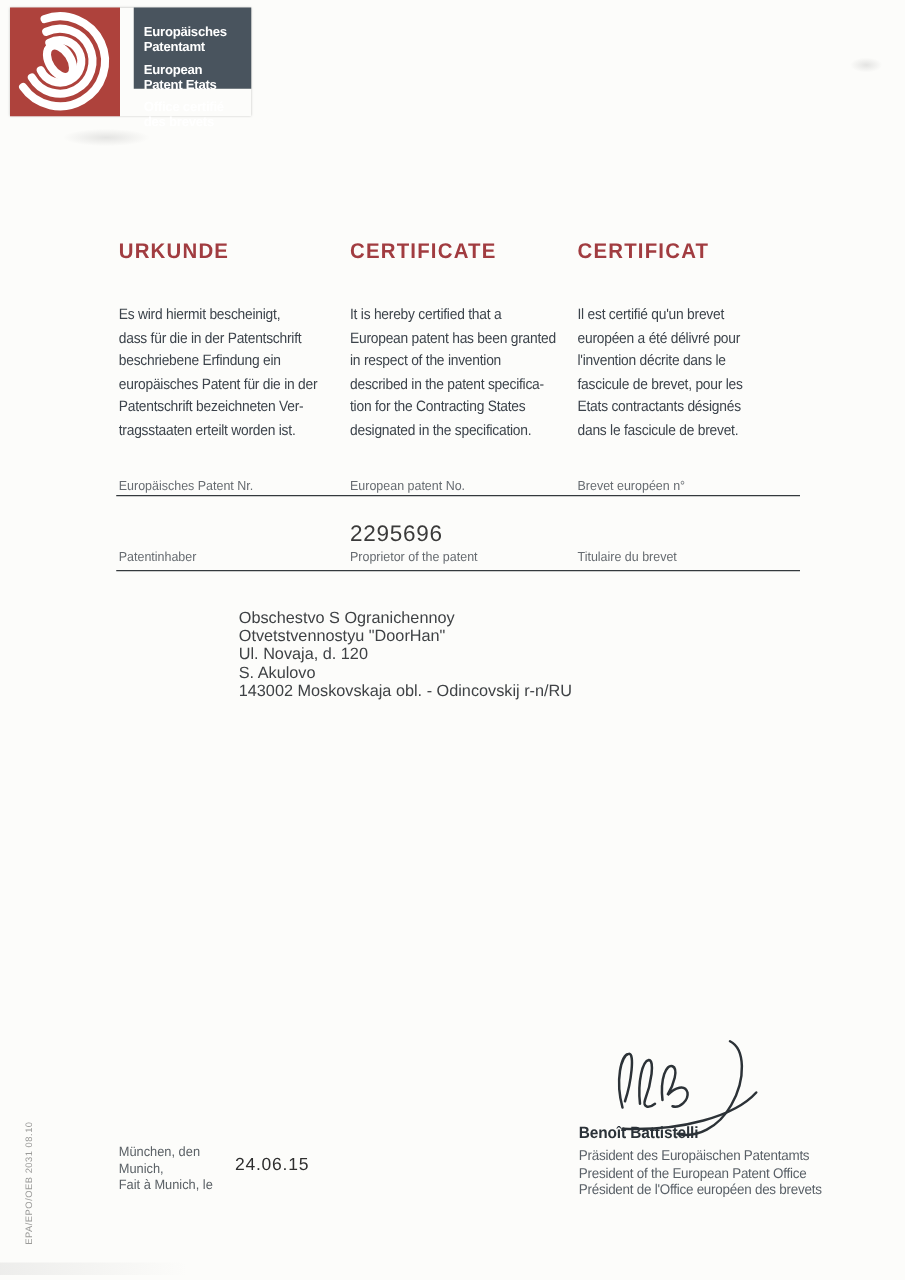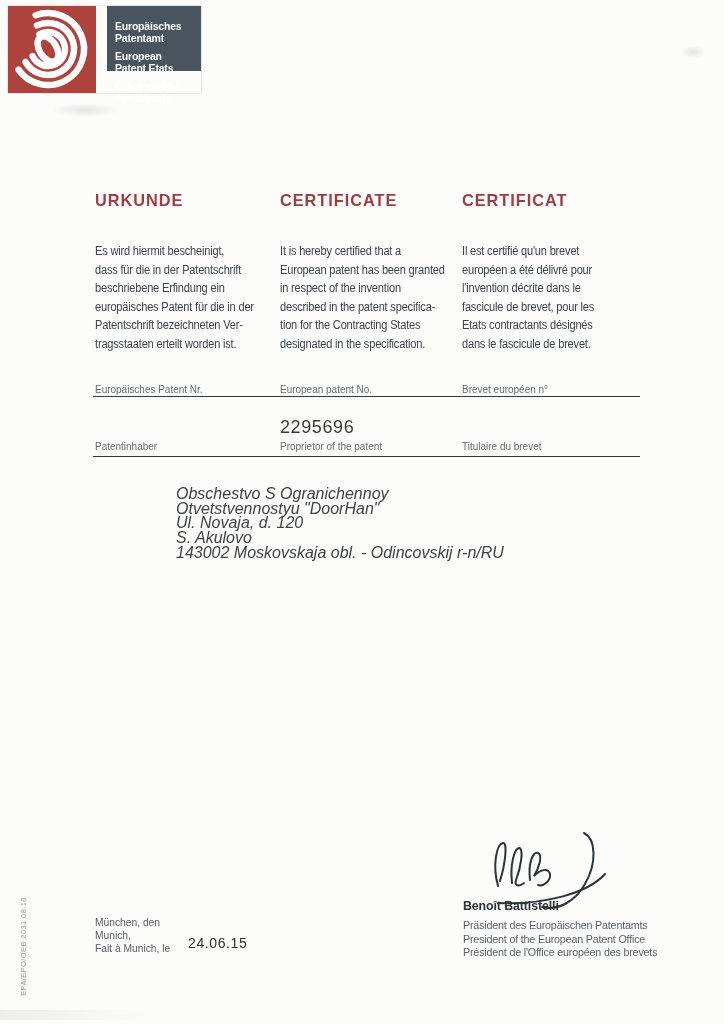--- a/index.html
+++ b/index.html
@@ -30,38 +30,38 @@
   .para{position:absolute;top:242px;width:185px;
     font-size:12px;line-height:18.6px;letter-spacing:-.2px;color:#3c434b;
     white-space:pre-line;transform:scaleX(.92);transform-origin:left top;}
   
   .field-label{position:absolute;font-size:10.5px;color:#666b70;letter-spacing:0;
     white-space:nowrap;transform:scaleX(.95);transform-origin:left top;}
   .rule{position:absolute;left:93px;width:547px;height:0;border-top:1.6px solid #34393d;}
   .patent-number{position:absolute;left:280px;top:405px;
     font-family:"Liberation Sans", sans-serif;
     font-size:18px;color:#3a3a3a;letter-spacing:.6px;margin-top:12px;}
-  .address{position:absolute;left:176px;top:487px;
+  .address{position:absolute;left:191px;top:487px;
     font-family:"Liberation Sans", sans-serif;
-    font-size:16px;line-height:14.7px;color:#3f4245;white-space:pre-line;font-style:italic;}
+    font-size:13px;line-height:14.7px;color:#3f4245;white-space:pre-line;}
   
   .signature-svg{position:absolute;left:462px;top:823px;}
   .sig-name{position:absolute;left:463px;top:898px;
     font-size:13px;font-weight:bold;color:#2b3238;letter-spacing:-.1px;
     transform:scaleX(.95);transform-origin:left top;}
   .sig-titles{position:absolute;left:463px;top:919px;
     font-size:11.3px;line-height:13.6px;color:#585f66;letter-spacing:-.2px;
     white-space:pre-line;transform:scaleX(.95);transform-origin:left top;}
   
   .place-labels{position:absolute;left:95px;top:916px;
     font-size:10.8px;line-height:13.2px;color:#5a6065;white-space:pre-line;
     transform:scaleX(.95);transform-origin:left top;}
   .issue-date{position:absolute;left:188px;top:923px;
     font-family:"Liberation Sans", sans-serif;
-    font-size:14px;color:#2e2e2e;letter-spacing:.6px;margin-top:12px;}
+    font-size:14px;color:#2e2e2e;letter-spacing:.6px;}
   
   .form-code{position:absolute;left:-42px;top:942px;width:130px;text-align:center;
     font-size:7.5px;color:#9b9b99;letter-spacing:.4px;
     transform:rotate(-90deg);}
   
   .smudge{position:absolute;border-radius:50%;pointer-events:none;}
   .smudge.a{left:50px;top:103px;width:70px;height:14px;
     background:radial-gradient(ellipse at center, rgba(120,120,120,.18), rgba(120,120,120,0) 70%);}
   .smudge.b{left:680px;top:46px;width:26px;height:12px;
     background:radial-gradient(ellipse at center, rgba(130,130,130,.20), rgba(130,130,130,0) 70%);}

